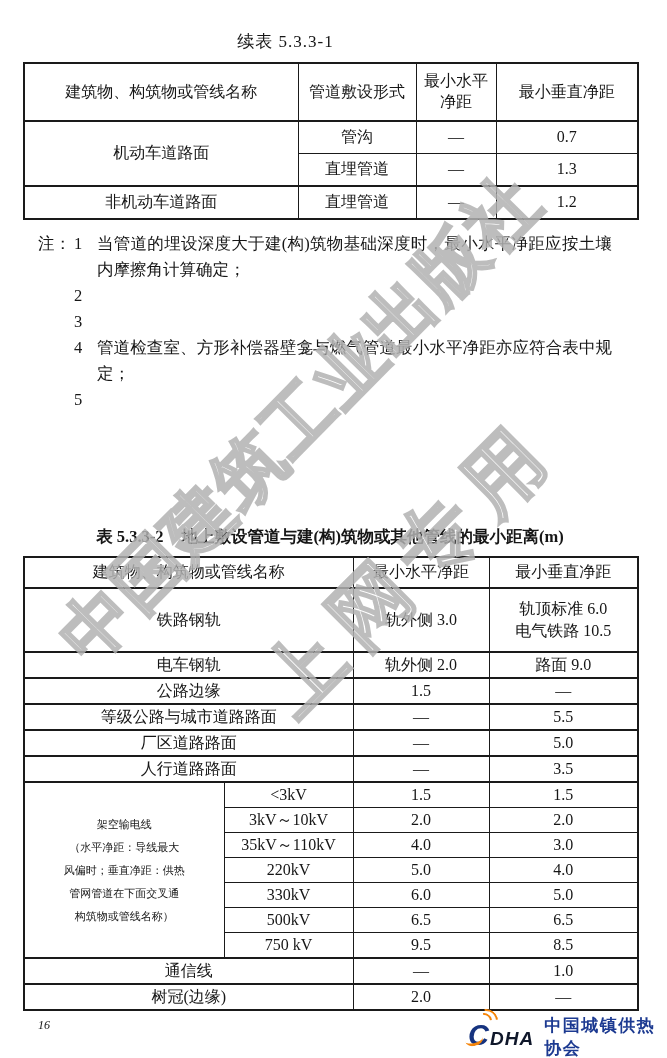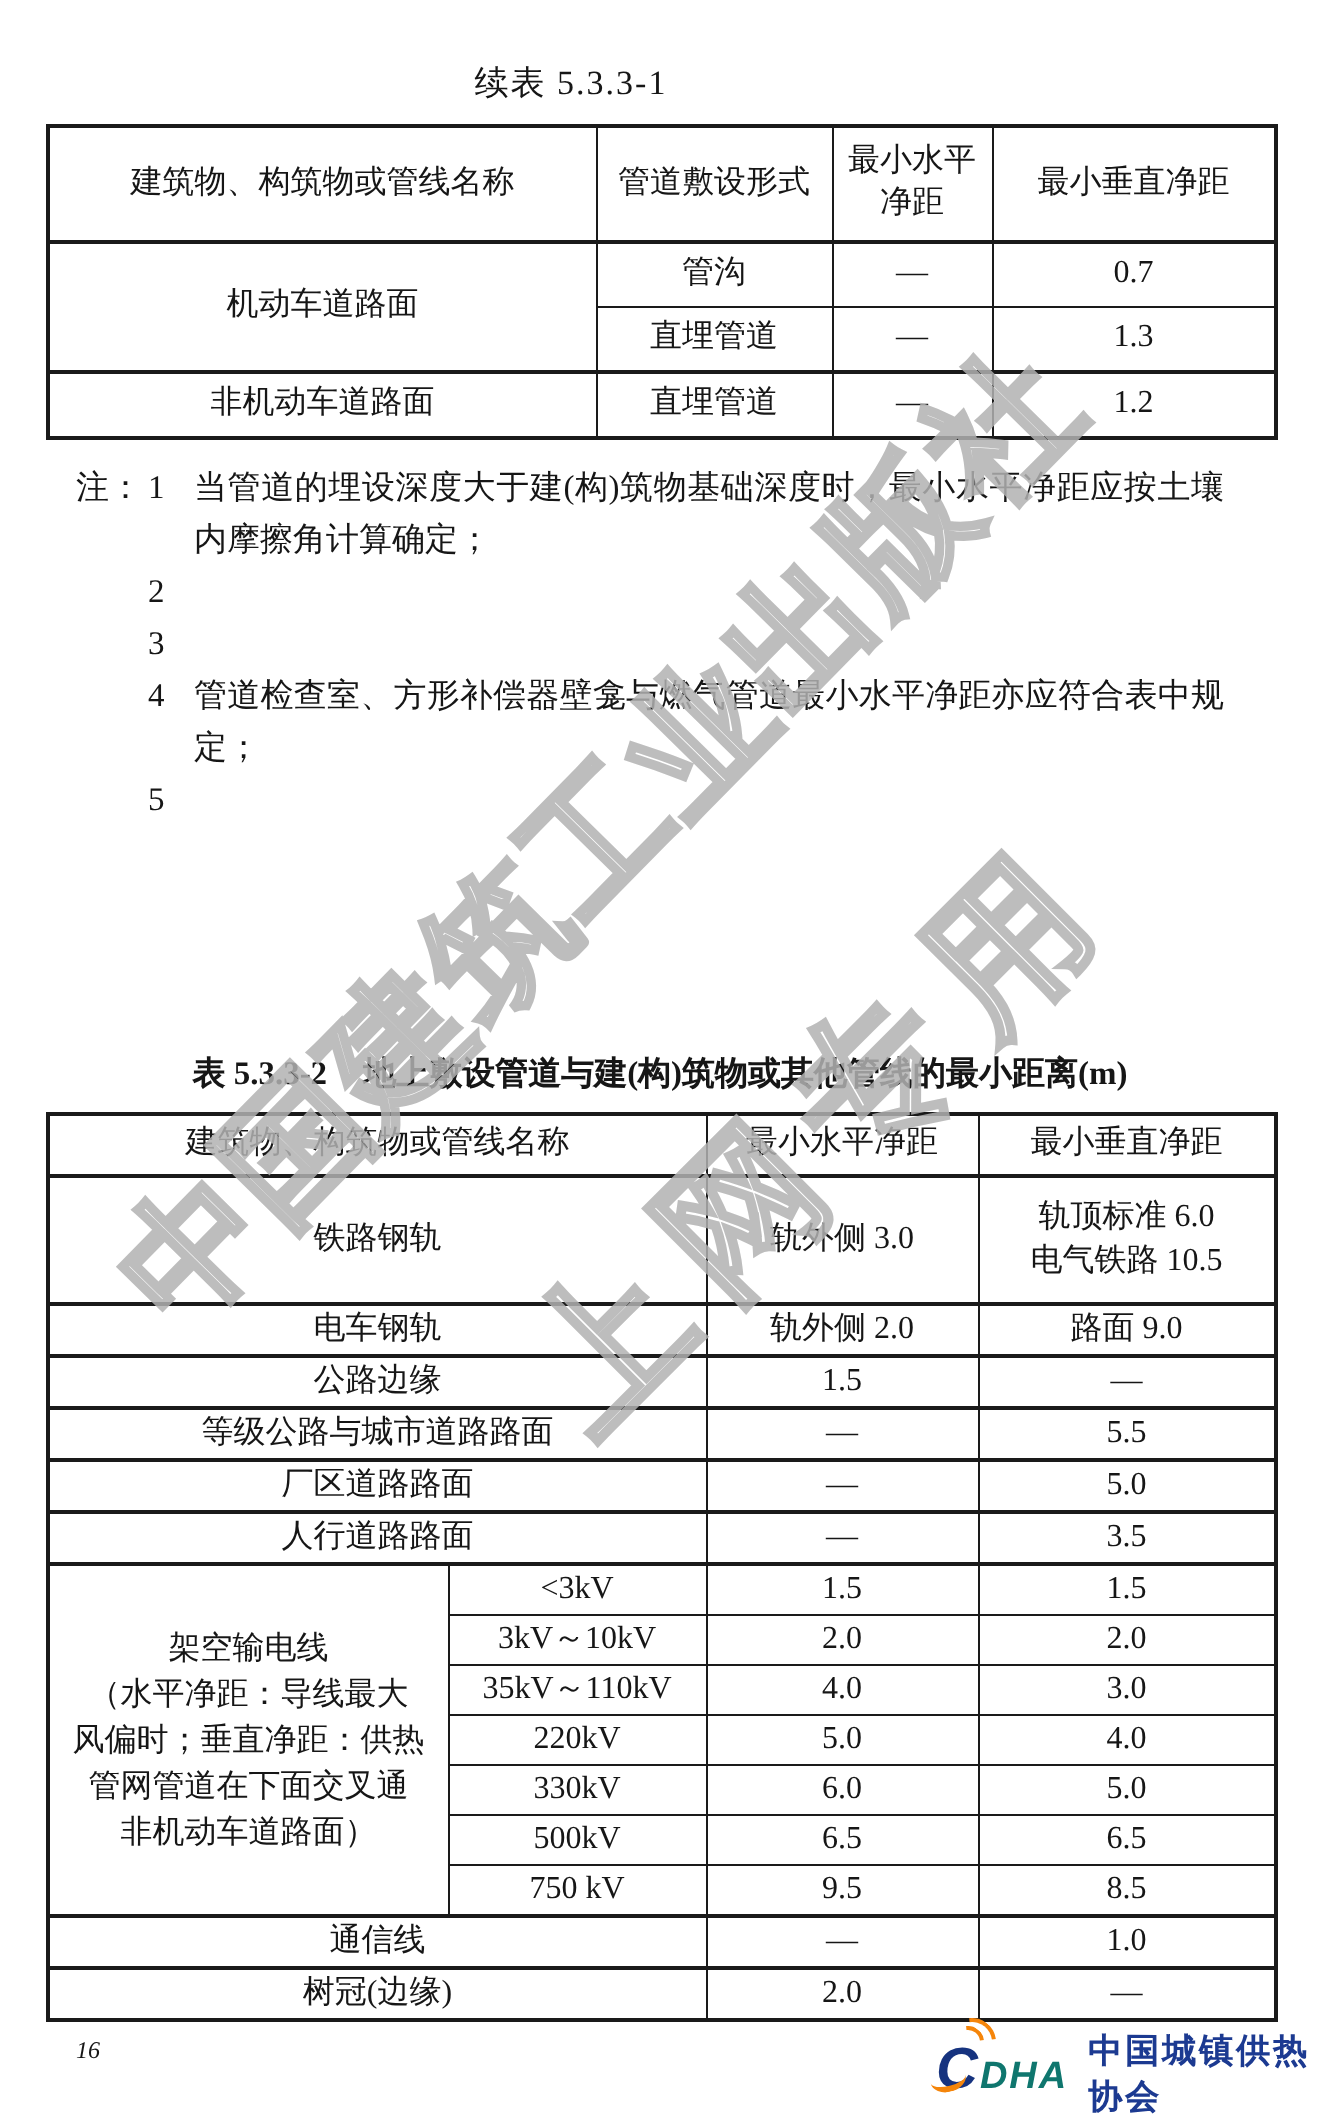--- a/index.html
+++ b/index.html
@@ -23,34 +23,34 @@
   table{border-collapse:collapse;table-layout:fixed;text-align:center;}
   td{border:1px solid #1a1a1a;padding:0 3px;vertical-align:middle;font-size:16px;line-height:1.3;}
   .t1{position:absolute;top:62px;left:23px;width:614px;border:2px solid #1a1a1a;}
   .t1 tr.head td{height:56px;border-bottom-width:2px;}
   .t1 td{height:31px;}
   .t2{position:absolute;top:556px;left:23px;width:614px;border:2px solid #1a1a1a;}
   .t2 tr.head td{height:29px;border-bottom-width:2px;}
   .t2 td{height:24px;}
   .t2 tr.tall td{height:62px;}
   tr.m > td{border-top-width:2px;}
-  .plabel{font-size:16px;line-height:23px;padding:0 2px;}
+  .plabel{font-size:11px;line-height:23px;padding:0 2px;}
   .vcell div{line-height:22px;}
   
   .notes{position:absolute;top:231px;left:38px;width:596px;font-size:16.5px;line-height:26px;z-index:2;}
   .note{display:flex;}
   .note-label{width:36px;flex:none;}
   .note-num{width:23px;flex:none;}
   .note-body{width:515px;flex:none;text-align:justify;text-align-last:left;}
   
   .page-num{position:absolute;left:38px;top:1018px;font-size:12px;font-style:italic;}
   .logo{position:absolute;left:468px;top:1014px;display:flex;align-items:center;z-index:3;
         font-family:"Liberation Sans","DejaVu Sans",sans-serif;}
   .logo-mark{position:relative;margin-right:10px;}
-  .logo-acronym{display:inline-block;font-style:italic;font-weight:bold;color:#0f766e;font-size:19px;letter-spacing:1px;line-height:30px;}
+  .logo-acronym{display:inline-block;font-style:italic;font-weight:bold;color:#0f172a;font-size:19px;letter-spacing:1px;line-height:30px;}
   .logo-acronym::first-letter{font-size:29px;color:#16337f;}
   .arc{position:absolute;border:2.5px solid transparent;border-top-color:#f5850a;border-radius:50%;}
   .a1{width:12px;height:12px;left:8px;top:-7px;transform:rotate(38deg);}
   .a2{width:20px;height:20px;left:6px;top:-11px;transform:rotate(38deg);}
   .swoosh{position:absolute;width:18px;height:10px;left:-3px;top:13px;border-bottom:3px solid #f5850a;border-radius:50%;transform:rotate(-14deg);}
   .logo-name{font-weight:bold;color:#1c3a91;font-size:17px;letter-spacing:1.5px;}
 </style>
 </head>
 <body>
 
@@ -169,21 +169,21 @@
         <td colspan="2">人行道路路面</td>
         <td>—</td>
         <td>3.5</td>
       </tr>
       <tr class="m">
         <td rowspan="7" class="plabel">
           <div>架空输电线</div>
           <div>（水平净距：导线最大</div>
           <div>风偏时；垂直净距：供热</div>
           <div>管网管道在下面交叉通</div>
-          <div>非机动车道路面）</div>
+          <div>构筑物或管线名称）</div>
         </td>
         <td>&lt;3kV</td>
         <td>1.5</td>
         <td>1.5</td>
       </tr>
       <tr>
         <td>3kV～10kV</td>
         <td>2.0</td>
         <td>2.0</td>
       </tr>

